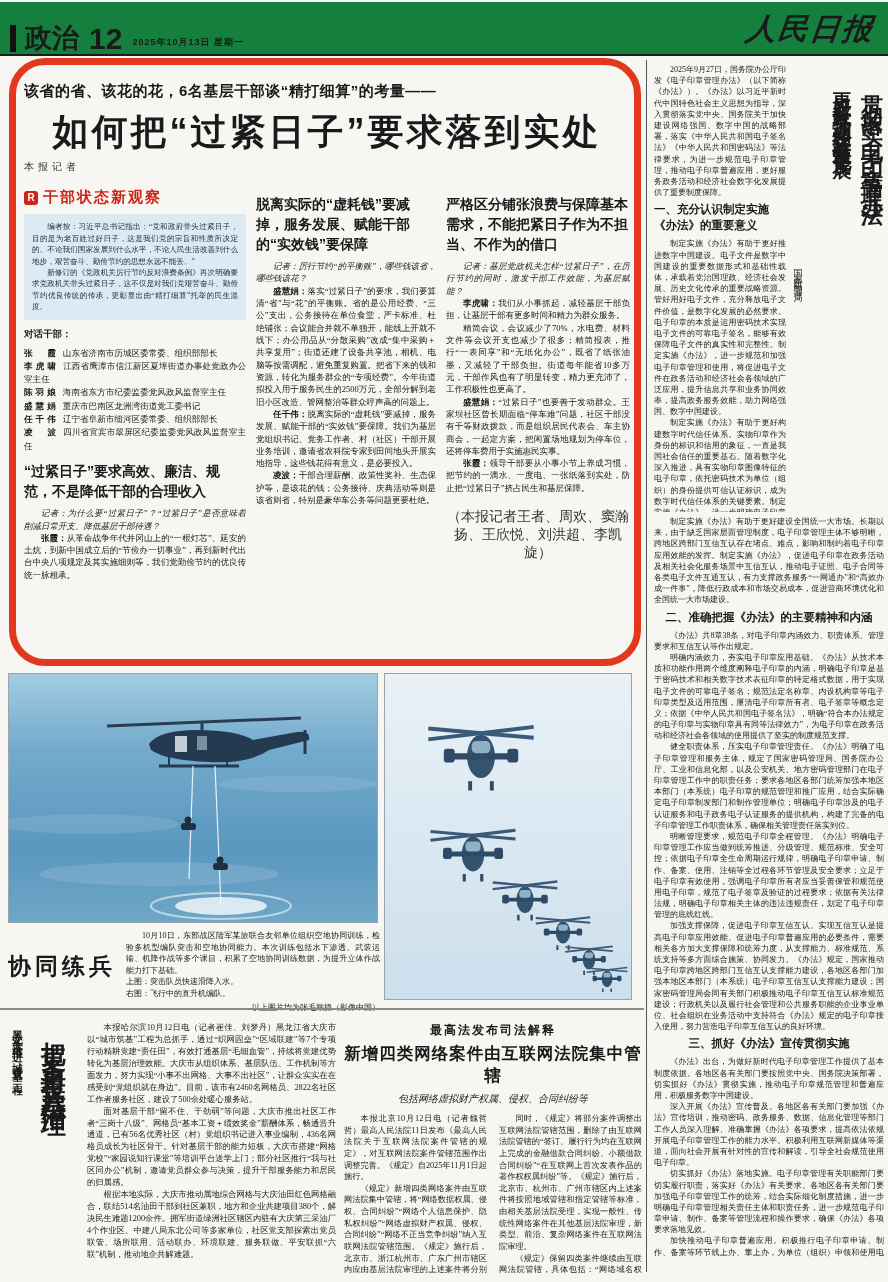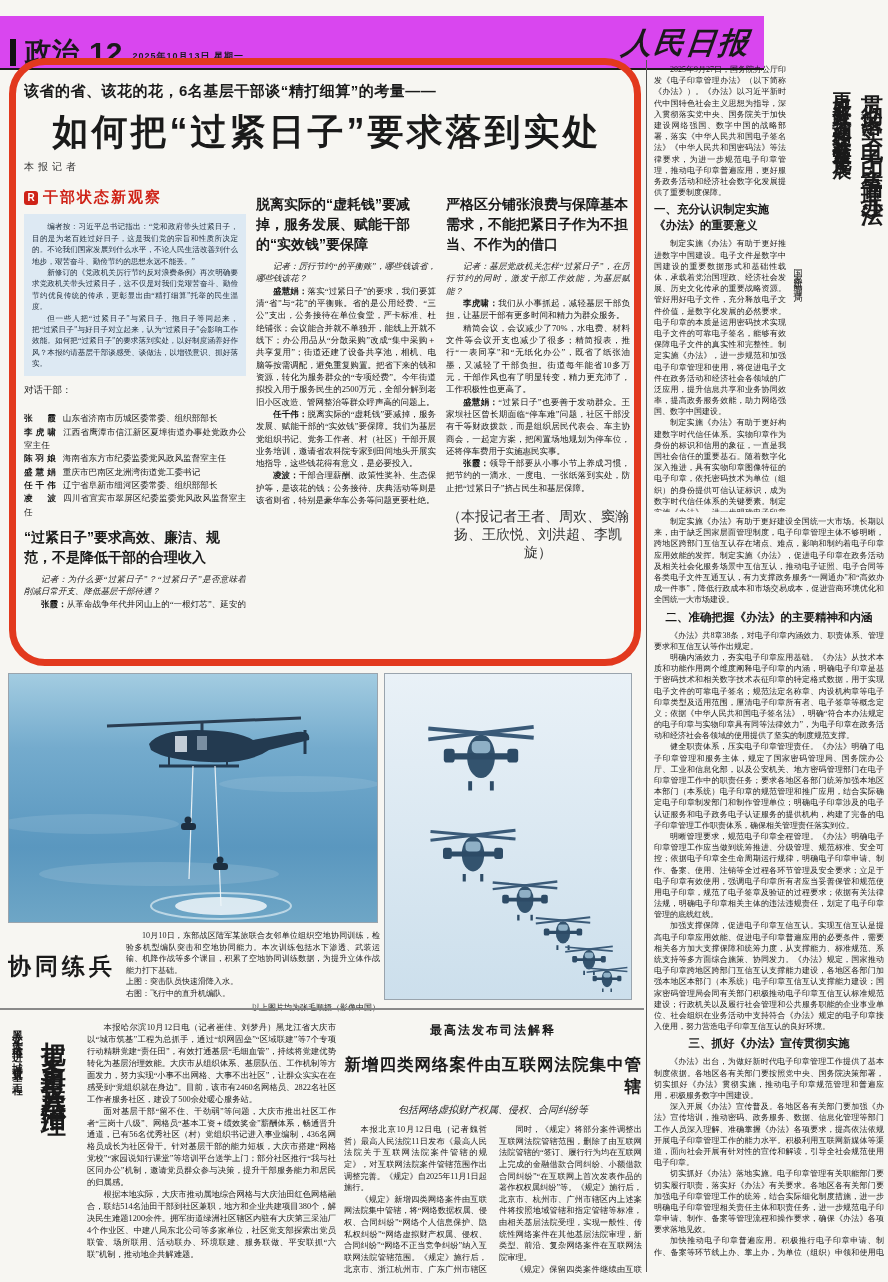--- a/index.html
+++ b/index.html
@@ -1,21 +1,21 @@
 <!DOCTYPE html>
 <html><head>
 <meta charset="utf-8">
 <style>
   *{margin:0;padding:0;box-sizing:border-box}
   html,body{width:888px;height:1282px;overflow:hidden}
   body{position:relative;background:#f7f6f2;color:#1a1a1a;
        font-family:"Liberation Serif","DejaVu Serif",serif;}
   .sans{font-family:"Liberation Sans","DejaVu Sans",sans-serif}
   
-  .hdr{position:absolute;left:0;top:16px;width:764px;height:54px;border-bottom:2px solid #1c1c1c;background:#d946ef}
+  .hdr{position:absolute;left:0;top:2px;width:888px;height:54px;border-bottom:2px solid #1c1c1c;background:#15803d}
   .hdr-left{position:absolute;left:10px;bottom:2px;display:flex;align-items:flex-end;gap:10px}
   .sec-name{font-size:27px;font-weight:900;border-left:6px solid #111;padding-left:9px;line-height:1}
   .sec-num{font-size:30px;font-weight:700;line-height:.9}
   .sec-date{font-size:9px;font-weight:700;margin-bottom:3px;letter-spacing:1px}
   .masthead{position:absolute;right:14px;bottom:4px;font-size:30px;font-weight:900;font-style:italic;
             font-family:"DejaVu Serif","Liberation Serif",serif;transform:skewX(-6deg);letter-spacing:2px}
   
   .redbox{position:absolute;left:9px;top:58px;width:632px;height:608px;border:7px solid #e2391e;
           border-radius:36px;z-index:9;pointer-events:none}
   
@@ -26,21 +26,21 @@
   .cols{display:flex;gap:10px;margin-top:12px;height:424px;overflow:hidden}
   .c1{width:222px}.c2{width:180px}.c3{width:184px}
   .col{overflow:hidden;height:100%}
   .badge{display:flex;align-items:center;gap:5px;margin:2px 0 7px}
   .badge-ico{width:14px;height:14px;background:#cf2318;color:#fff;border-radius:3px;font-size:10px;font-weight:900;
              display:flex;align-items:center;justify-content:center}
   .badge-txt{color:#cf2318;font-weight:900;font-size:15px;letter-spacing:2px}
   .note{background:#dde9f3;padding:7px 8px;color:#1d2b3a}
   .note p{font-size:7.6px;line-height:1.5;text-indent:2em;text-align:justify}
   .dialog{margin-top:8px}
-  .dialog-label{font-size:9.5px;font-weight:400;margin-bottom:15px}
+  .dialog-label{font-size:9.5px;font-weight:700;margin-bottom:6px}
   .dialog p{font-size:8.6px;line-height:1.55;text-align:justify}
   .dialog p b.dname{letter-spacing:3px;margin-right:4px}
   .subhead{font-size:14px;font-weight:800;line-height:1.4;margin:9px 0 6px;font-family:"Liberation Sans","DejaVu Sans",sans-serif}
   .body p{font-size:8.5px;line-height:1.45;text-indent:2em;text-align:justify;color:#161616}
   .body p.q{font-style:italic;color:#222}
   .credit-end{text-align:center;font-size:14px;color:#333;margin-top:14px}
   
   .photo{position:absolute;border:1px solid #9aa4ad;background:#bcd6e6;overflow:hidden}
   .ph-left{left:8px;top:673px;width:370px;height:250px}
   .ph-right{left:384px;top:673px;width:248px;height:327px}
@@ -54,21 +54,21 @@
   
   .bl{position:absolute;left:10px;top:1022px;width:326px;height:254px;display:flex;overflow:hidden}
   .bl-kicker{writing-mode:vertical-rl;font-size:10.5px;font-weight:700;letter-spacing:3px;height:248px;margin-right:14px}
   .bl-head{writing-mode:vertical-rl;font-size:25px;font-weight:900;letter-spacing:7px;height:252px;margin-right:16px;
            font-family:"Liberation Sans","DejaVu Sans",sans-serif}
   .bl-body{flex:1;overflow:hidden}
   .bl-body p{font-size:8.3px;line-height:1.44;text-indent:2em;text-align:justify}
   
   .bm{position:absolute;left:344px;top:1022px;width:298px;height:254px;overflow:hidden}
   .bm-over{font-size:12px;font-weight:800;text-align:center;letter-spacing:2px}
-  .bm-head{font-size:16.5px;font-weight:900;text-align:right;letter-spacing:1px;margin-top:15px;
+  .bm-head{font-size:16.5px;font-weight:900;text-align:center;letter-spacing:1px;margin-top:4px;
            font-family:"Liberation Sans","DejaVu Sans",sans-serif}
   .bm-sub{font-size:10px;text-align:center;margin-top:5px;font-style:italic;color:#222}
   .bm-body{margin-top:7px;column-count:2;column-gap:12px;height:192px;overflow:hidden}
   .bm-body p{font-size:8.2px;line-height:1.42;text-indent:2em;text-align:justify}
   
   .vline{position:absolute;left:646px;top:60px;width:1px;height:1212px;background:#555}
   .rc{position:absolute;left:654px;top:62px;width:230px;height:1214px;overflow:hidden}
   .rc-top{position:relative;height:452px}
   .rc-narrow{position:absolute;left:0;top:2px;width:132px;height:448px;overflow:hidden}
   .rc p{font-size:8px;line-height:1.4;text-indent:2em;text-align:justify}
@@ -102,21 +102,20 @@
   <div class="byline">本报记者</div>
   <div class="cols">
     <div class="col c1">
       <div class="badge">
         <span class="badge-ico sans">R</span>
         <span class="badge-txt sans">干部状态新观察</span>
       </div>
       <div class="note">
           <p>编者按：习近平总书记指出：“党和政府带头过紧日子，目的是为老百姓过好日子，这是我们党的宗旨和性质所决定的。不论我们国家发展到什么水平，不论人民生活改善到什么地步，艰苦奋斗、勤俭节约的思想永远不能丢。”</p>
           <p>新修订的《党政机关厉行节约反对浪费条例》再次明确要求党政机关带头过紧日子，这不仅是对我们党艰苦奋斗、勤俭节约优良传统的传承，更彰显出由“精打细算”托举的民生温度。</p>
-          <p>但一些人把“过紧日子”与紧日子、拖日子等同起来，把“过紧日子”与好日子对立起来，认为“过紧日子”会影响工作效能。如何把“过紧日子”的要求落到实处，以好制度涵养好作风？本报约请基层干部谈感受、谈做法，以增强意识、抓好落实。</p>
         </div>
       <div class="dialog">
         <div class="dialog-label">对话干部：</div>
         <div>
             <p><b class="dname">张　霞</b>山东省济南市历城区委常委、组织部部长</p>
             <p><b class="dname">李虎啸</b>江西省鹰潭市信江新区夏埠街道办事处党政办公室主任</p>
             <p><b class="dname">陈羽娘</b>海南省东方市纪委监委党风政风监督室主任</p>
             <p><b class="dname">盛慧娟</b>重庆市巴南区龙洲湾街道党工委书记</p>
             <p><b class="dname">任千伟</b>辽宁省阜新市细河区委常委、组织部部长</p>
             <p><b class="dname">凌　波</b>四川省宜宾市翠屏区纪委监委党风政风监督室主任</p>

